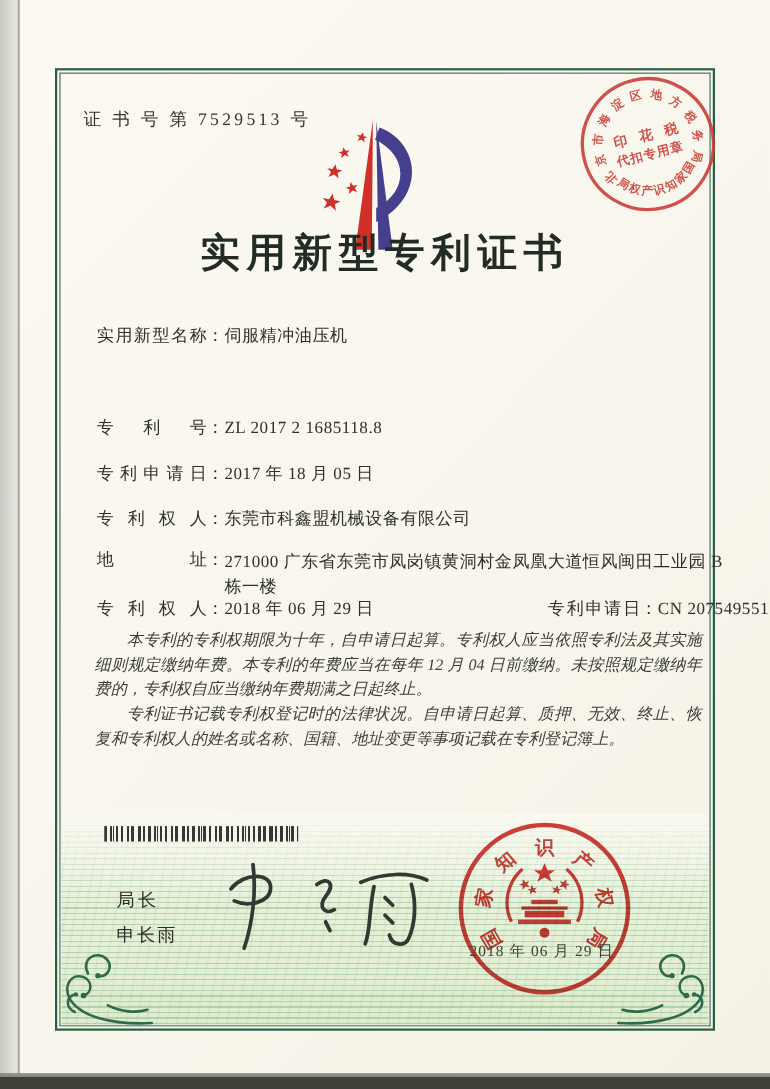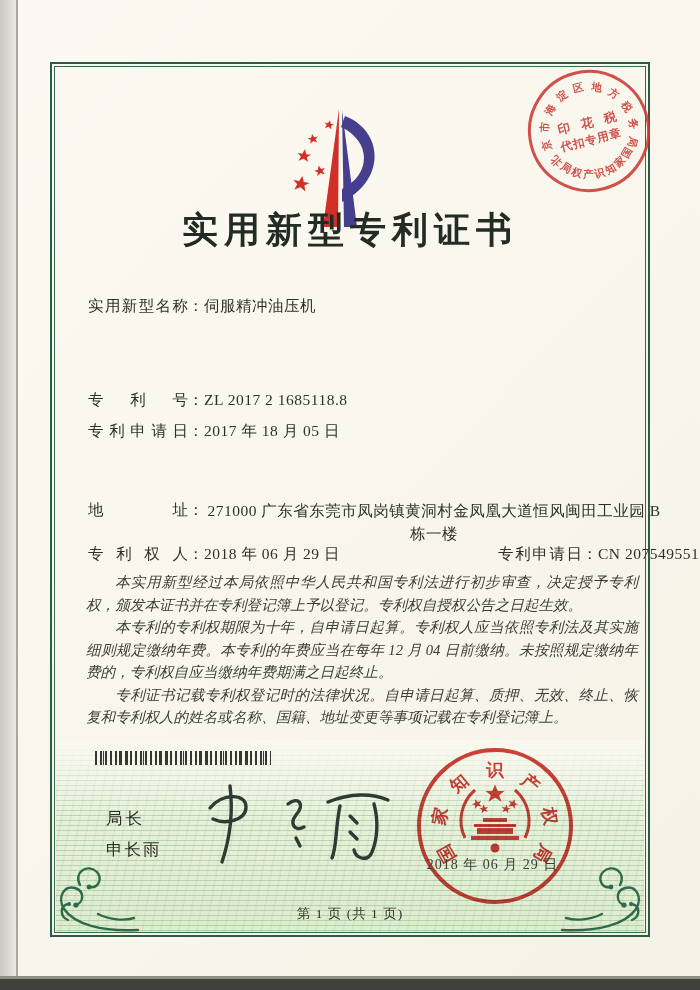--- a/index.html
+++ b/index.html
@@ -35,21 +35,21 @@
   .stamp .arc span{font-size:10.5px;font-weight:700;}
   .stamp-c1{position:absolute;left:0;right:0;top:42px;text-align:center;font-size:12.5px;
             font-weight:700;letter-spacing:4px;text-indent:4px;}
   .stamp-c2{position:absolute;left:0;right:0;top:60px;text-align:center;font-size:11.5px;
             font-weight:700;letter-spacing:1px;}
   
   .row{position:absolute;left:88px;font-size:15.5px;line-height:22px;white-space:nowrap;}
   .row .lbl{display:inline-block;width:100px;text-align:justify;text-align-last:justify;
             vertical-align:top;}
   .row .colon{display:inline-block;width:16px;}
-  .row .val{display:inline-block;letter-spacing:.5px;text-align:center;}
+  .row .val{display:inline-block;letter-spacing:.5px;}
   .addr-val{display:inline-block;white-space:normal;width:460px;vertical-align:top;line-height:23px;}
   .grant-right{position:absolute;left:410px;top:0;}
   .grant-right .lbl2{display:inline-block;width:84px;text-align:justify;text-align-last:justify;}
   
   .body-text{position:absolute;left:86px;top:571px;width:552px;font-size:14.6px;
              line-height:22.5px;text-align:justify;font-style:italic;color:#3b3e36;}
   .body-text p{margin:0;text-indent:2em;}
   
   .barcode{position:absolute;left:95px;top:751px;width:176px;height:14px;opacity:.88;
      background-image:repeating-linear-gradient(90deg,#1d1d1d 0 2px,transparent 2px 5px),
@@ -102,20 +102,21 @@
         <path d="M44,50 C56,56 70,57 80,54"></path>
       </g>
       <g fill="#2f6a4c">
         <circle cx="22" cy="41" r="2.6"></circle>
           <circle cx="35" cy="23" r="2.4"></circle>
           <circle cx="15" cy="40" r="2"></circle>
       </g>
     </svg>
   </div>
 
+  <div class="certno">证 书 号 第 7529513 号</div>
 
   <svg class="logo" viewBox="0 0 134 134">
     <defs>
       <path id="st" d="M0,-10 L2.9,-3.1 10,-3.1 4.4,1.2 6.9,8.1 0,3.9 -6.9,8.1 -4.4,1.2 -10,-3.1 -2.9,-3.1 Z"></path>
     </defs>
     <polygon points="61,6 45,124 60,124" fill="#d03028"></polygon>
     <polygon points="64,7 66,124 79,124" fill="#453f8e"></polygon>
     <path d="M67,13 C104,27 110,76 64,99 L64,86 C94,71 93,38 63,24 Z" fill="#453f8e"></path>
     <g fill="#d03028">
       <use href="#st" transform="translate(51,22) scale(0.48) rotate(12)"></use>
@@ -151,38 +152,40 @@
         <span style="transform: rotate(210.667deg) translateY(-44px) rotate(180deg);">权</span>
         <span style="transform: rotate(226deg) translateY(-44px) rotate(180deg);">局</span>
       </div>
     <div class="stamp-c1">印 花 税</div>
     <div class="stamp-c2">代扣专用章</div>
   </div>
 
   <div class="row" style="top:295px">
     <span class="lbl">实用新型名称</span><span class="colon">：</span><span class="val">伺服精冲油压机</span>
   </div>
-  <div class="row" style="top:389px">
+  <div class="row" style="top:379px">
     <span class="lbl">专利号</span><span class="colon">：</span><span class="val">ZL 2017 2 1685118.8</span>
   </div>
   <div class="row" style="top:420px">
     <span class="lbl">专利申请日</span><span class="colon">：</span><span class="val">2017 年 18 月 05 日</span>
+  </div>
+  <div class="row" style="top:461px">
+    <span class="lbl">专利权人</span><span class="colon">：</span><span class="val">东莞市科鑫盟机械设备有限公司</span>
   </div>
   <div class="row" style="top:499px">
     <span class="lbl">地址</span><span class="colon">：</span><span class="val addr-val">271000 广东省东莞市凤岗镇黄洞村金凤凰大道恒风闽田工业园 B 栋一楼</span>
   </div>
   <div class="row" style="top:543px">
     <span class="lbl">专利权人</span><span class="colon">：</span><span class="val">2018 年 06 月 29 日</span>
     <span class="grant-right">
       <span class="lbl2">专利申请日</span><span class="colon">：</span><span class="val">CN 207549551 U</span>
     </span>
   </div>
 
   <div class="body-text">
-    <p>本实用新型经过本局依照中华人民共和国专利法进行初步审查，决定授予专利权，颁发本证书并在专利登记簿上予以登记。专利权自授权公告之日起生效。</p>
     <p>本专利的专利权期限为十年，自申请日起算。专利权人应当依照专利法及其实施细则规定缴纳年费。本专利的年费应当在每年 12 月 04 日前缴纳。未按照规定缴纳年费的，专利权自应当缴纳年费期满之日起终止。</p>
     <p>专利证书记载专利权登记时的法律状况。自申请日起算、质押、无效、终止、恢复和专利权人的姓名或名称、国籍、地址变更等事项记载在专利登记簿上。</p>
   </div>
 
   <div class="barcode"></div>
 
   <div class="officer-title">局长</div>
   <div class="officer-name">申长雨</div>
 
   <svg class="signature" viewBox="0 0 210 95">
@@ -223,17 +226,16 @@
         <circle cx="42" cy="70" r="4.5"></circle>
       </g>
       <g fill="none" stroke="#ce322b" stroke-width="3">
         <path d="M12,60 C4,44 8,24 22,12"></path>
         <path d="M72,60 C80,44 76,24 62,12"></path>
       </g>
     </svg>
   </div>
   <div class="seal-date">2018 年 06 月 29 日</div>
 
-  <div class="footer">第 1 页 (共 1 页)</div>
 
   <div class="scan-left"></div>
   <div class="scan-bottom"></div>
 </div>
 
 </body></html>

